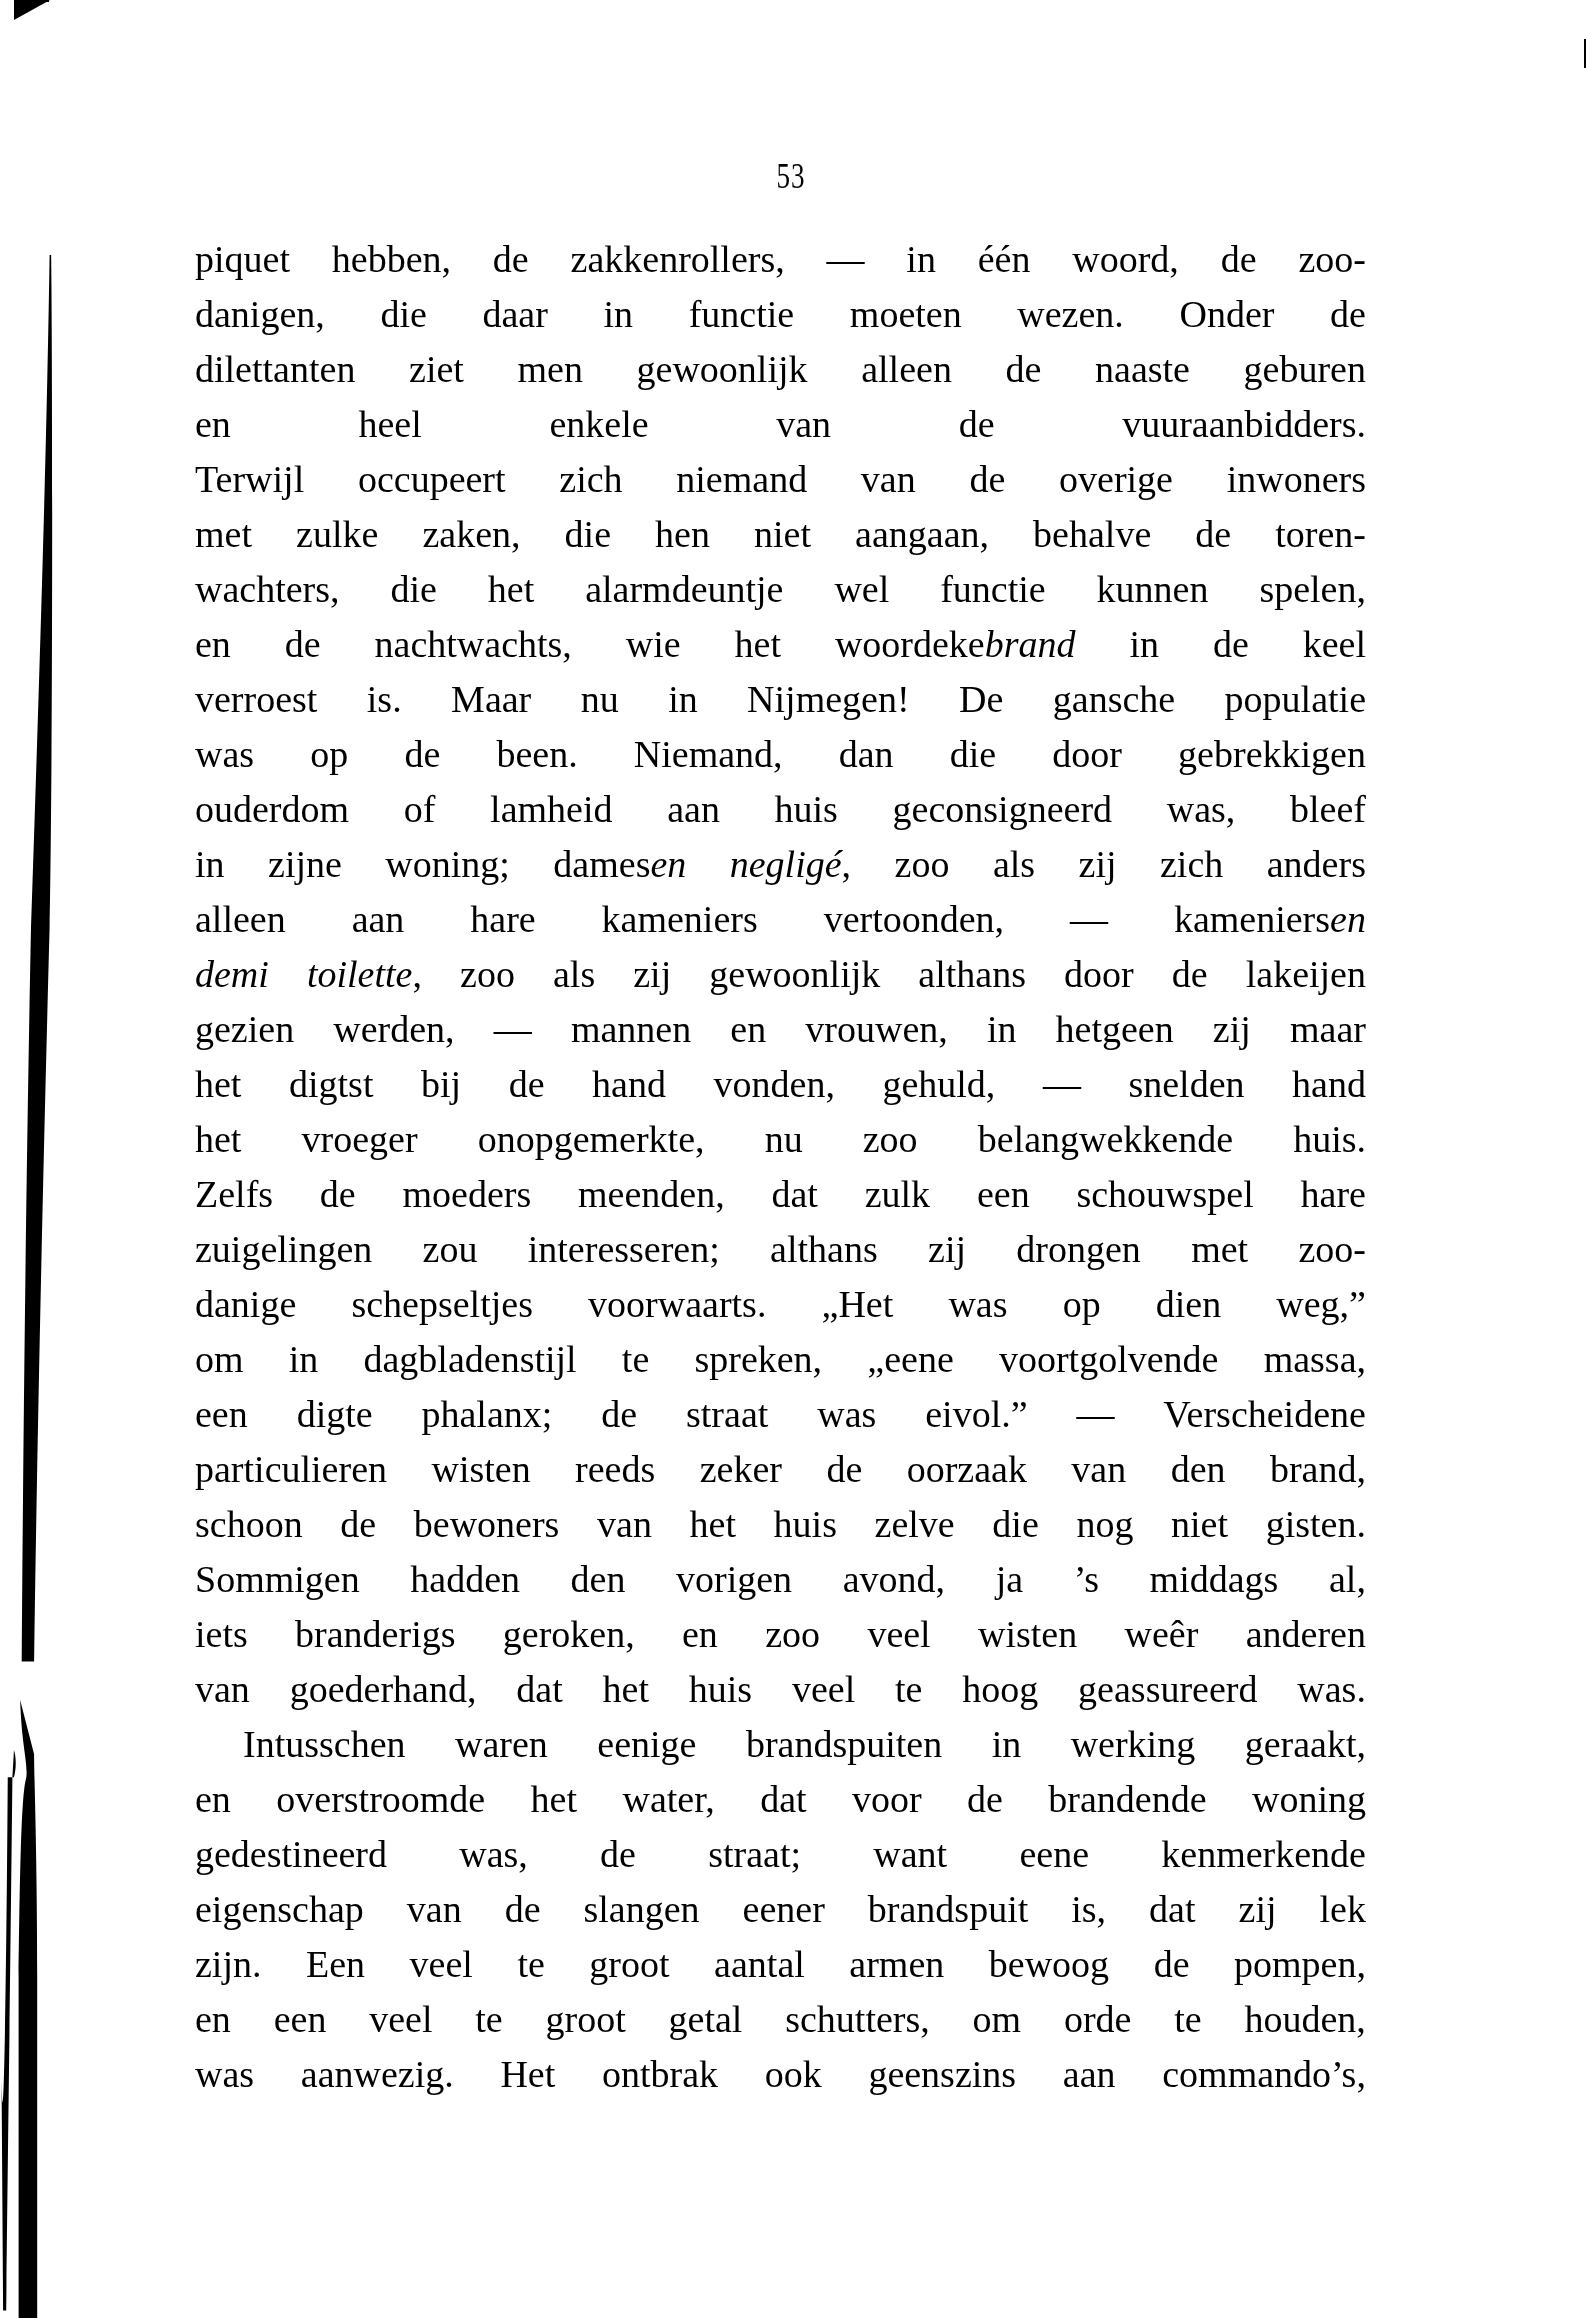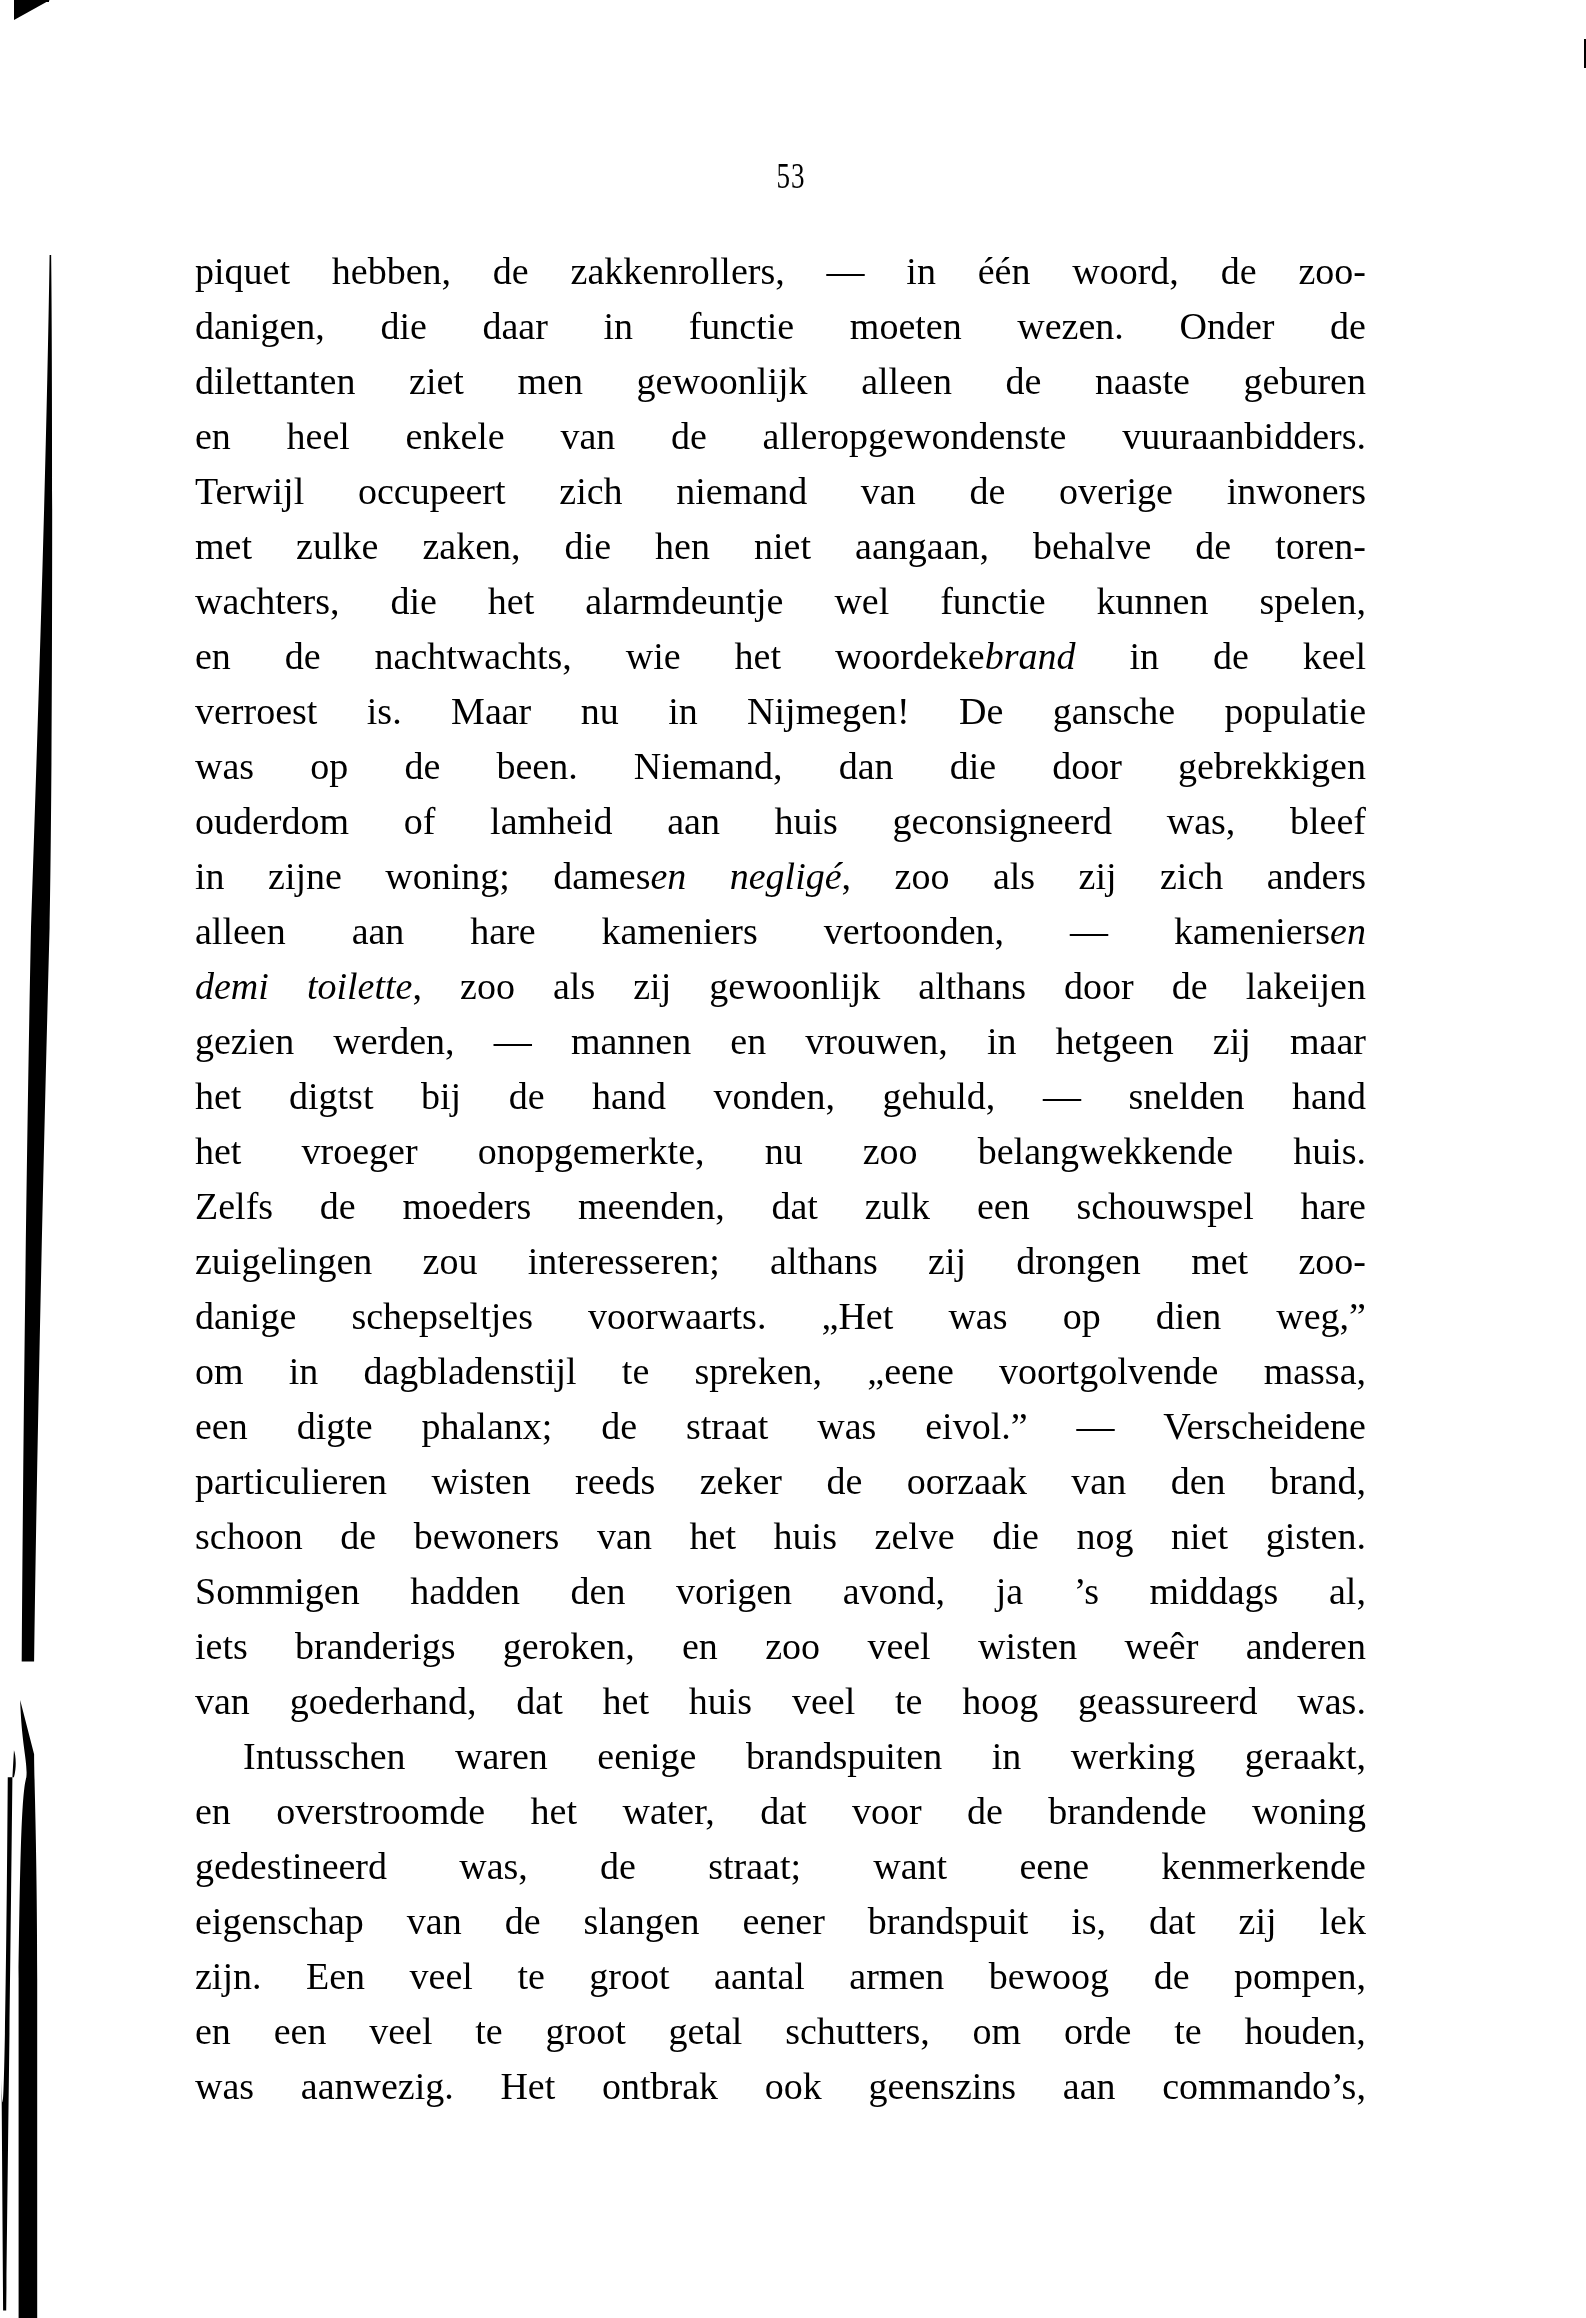--- a/index.html
+++ b/index.html
@@ -56,21 +56,21 @@
       text-align: center;
       font-size: 36px;
       letter-spacing: 1.5px;
       transform: scaleX(0.75);
       transform-origin: 785px 0;
       padding-left: 0;
     }
     .text-block {
       position: absolute;
       left: 195px;
-      top: 244px;
+      top: 232px;
       width: 1171px;
     }
     .line {
       display: block;
       height: 55px;
       line-height: 55px;
       font-size: 38px;
       text-align: justify;
       text-align-last: justify;
       white-space: nowrap;
@@ -143,21 +143,20 @@
             <span class="word"><span style="font-style: normal;">geburen</span></span>
           </div>
         </div>
         <div class="line">
           <div class="line-inner">
             <span class="word"><span style="font-style: normal;">en</span></span>
             <span class="word"><span style="font-style: normal;">heel</span></span>
             <span class="word"><span style="font-style: normal;">enkele</span></span>
             <span class="word"><span style="font-style: normal;">van</span></span>
             <span class="word"><span style="font-style: normal;">de</span></span>
-            <span class="word"><span style="font-style: normal;">alleropgewondenste</span></span>
             <span class="word"><span style="font-style: normal;">vuuraanbidders.</span></span>
           </div>
         </div>
         <div class="line">
           <div class="line-inner">
             <span class="word"><span style="font-style: normal;">Terwijl</span></span>
             <span class="word"><span style="font-style: normal;">occupeert</span></span>
             <span class="word"><span style="font-style: normal;">zich</span></span>
             <span class="word"><span style="font-style: normal;">niemand</span></span>
             <span class="word"><span style="font-style: normal;">van</span></span>

